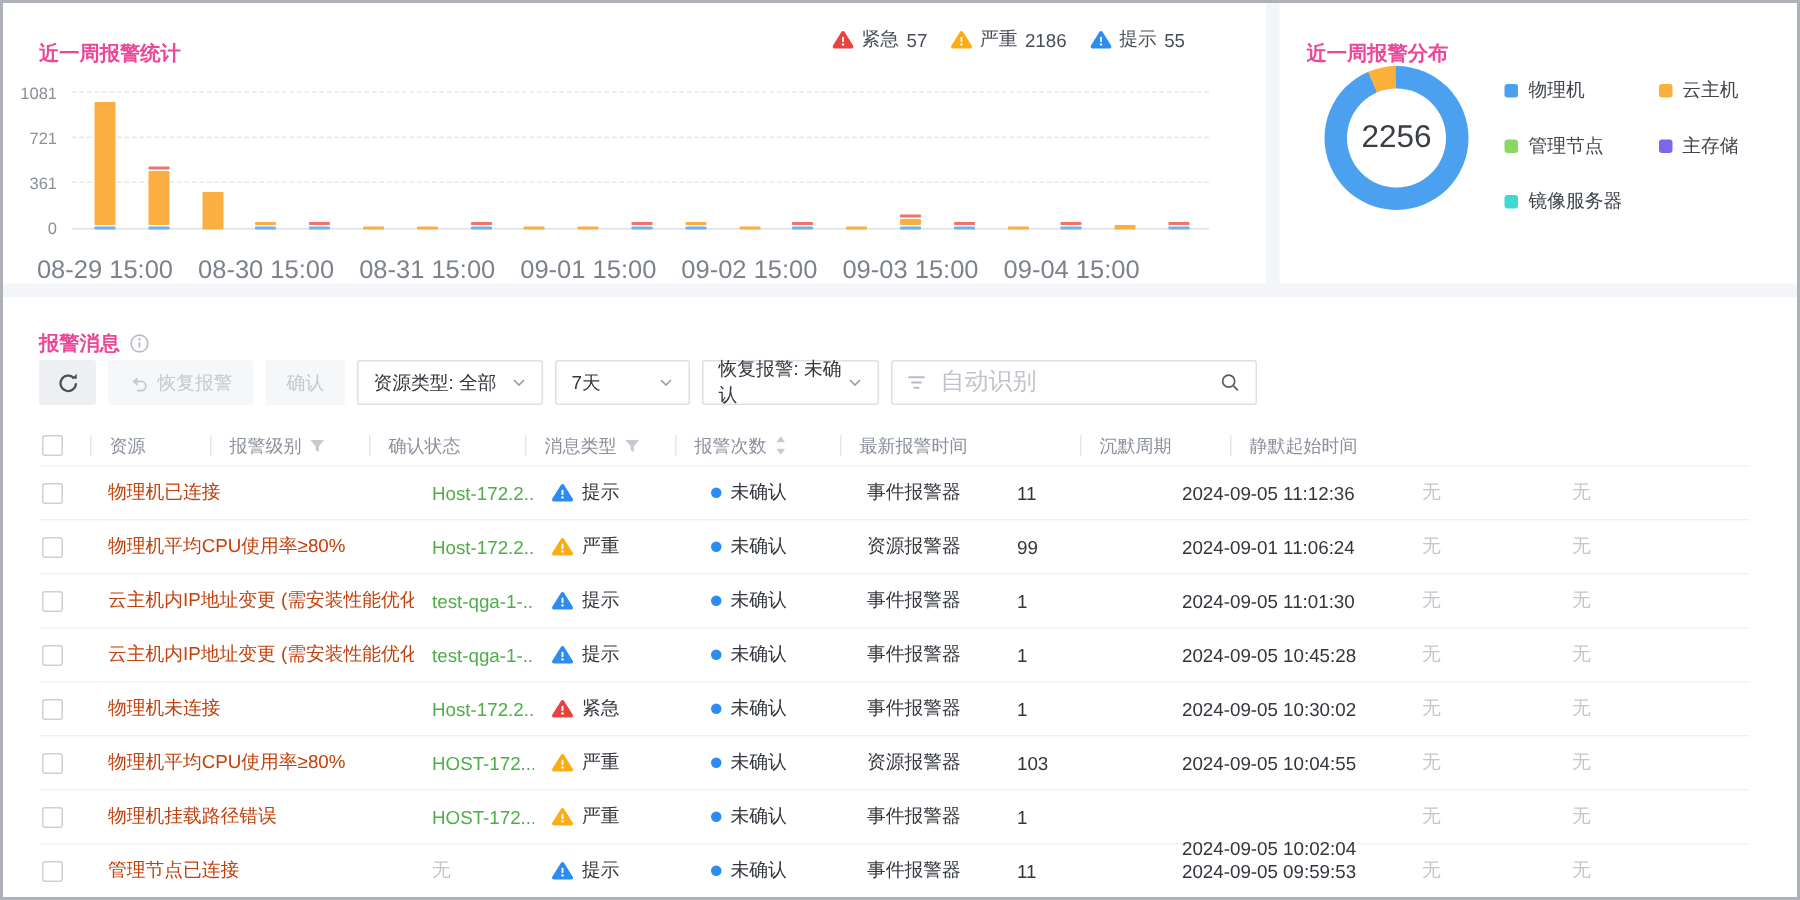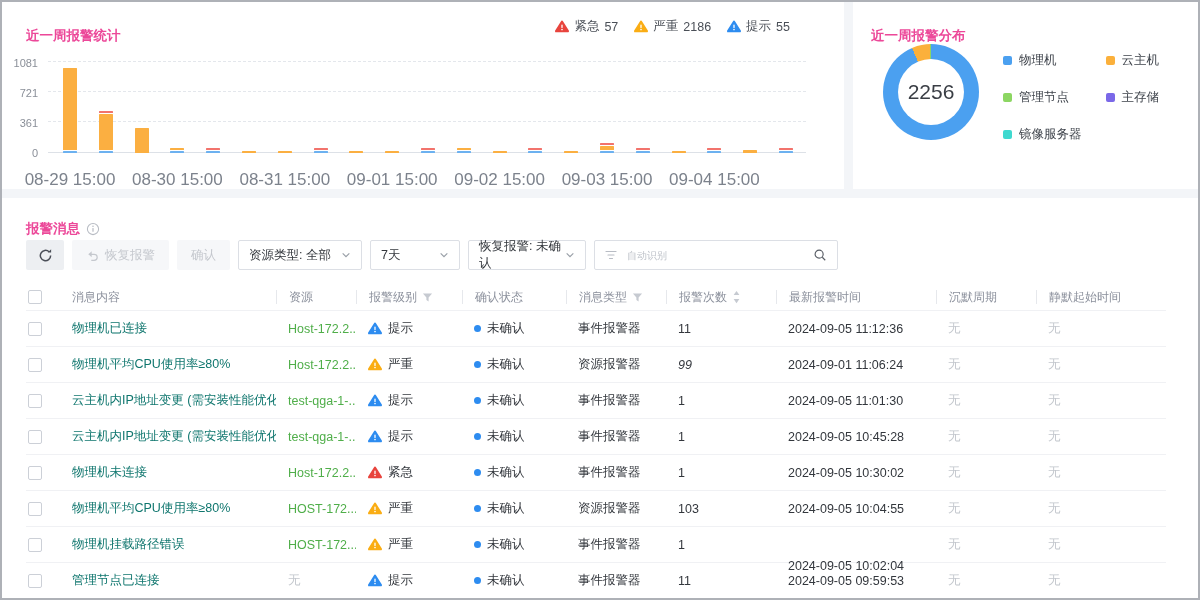--- a/index.html
+++ b/index.html
@@ -39,33 +39,33 @@
   #alerts-title-row .panel-title{position:static;}
   #toolbar{position:absolute;left:24px;top:42px;display:flex;gap:8px;align-items:center;}
   .btn{height:30px;border:none;border-radius:2px;font-size:12.5px;display:flex;align-items:center;justify-content:center;gap:6px;font-family:inherit;cursor:pointer;}
   #refresh-btn{width:38px;background:#edeff2;color:#4a4e57;}
   .btn.disabled{background:#f6f7f9;color:#c5c8ce;cursor:default;padding:0 14px;}
   .select{height:30px;border:1px solid #dcdfe5;border-radius:2px;background:#fff;display:flex;align-items:center;justify-content:space-between;padding:0 10px;font-size:12.5px;color:#33373d;cursor:pointer;}
   #resource-type-select{width:124px;}
   #period-select{width:90px;}
   #ack-select{width:118px;}
   #search-box{width:244px;height:30px;border:1px solid #dcdfe5;border-radius:2px;background:#fff;display:flex;align-items:center;padding:0 10px;gap:8px;}
-  #search-box input{flex:1;border:none;outline:none;font-size:10px;color:#0f766e;font-family:inherit;min-width:0;}
+  #search-box input{flex:1;border:none;outline:none;font-size:16px;color:#0f766e;font-family:inherit;min-width:0;}
   #search-box input::placeholder{color:#bfc3ca;}
   
   #thead{position:absolute;left:24px;top:86px;width:1140px;height:26px;display:flex;align-items:center;}
   .th{display:flex;align-items:center;gap:5px;font-size:12px;color:#8b909c;padding-left:12px;height:14px;}
   .th.sep{border-left:1px solid #e6e8ec;}
   .th:first-child{padding-left:2px;}
   #tbody{position:absolute;left:24px;top:112px;width:1140px;}
   .tr{display:flex;align-items:center;height:36px;border-top:1px solid #f0f1f4;}
   .td{padding-left:12px;font-size:12.5px;color:#33373d;display:flex;align-items:center;gap:6px;overflow:hidden;white-space:nowrap;}
   .td:first-child{padding-left:2px;}
   .checkbox{width:14px;height:14px;border:1px solid #ccd0d7;border-radius:2px;background:#fff;flex:none;cursor:pointer;}
-  .link{color:#0f766e;cursor:pointer;}
+  .link{color:#c2410c;cursor:pointer;}
   .green{color:#4fae49;cursor:pointer;}
   .muted{color:#c3c7cd;}
   .dot{width:7px;height:7px;border-radius:50%;background:#2d8cf0;flex:none;}
   .icon-btn{display:inline-flex;cursor:pointer;}
 </style>
 </head>
 <body>
 
 <div id="screen">
 
@@ -306,23 +306,20 @@
               <line x1="10.6" y1="10.6" x2="14" y2="14" stroke="#565b63" stroke-width="1.3"></line>
             </svg>
           </span>
       </div>
     </div>
 
     <div id="thead">
         <div class="th" style="width: 34px;">
           <span class="checkbox"></span>
         </div>
-        <div class="th" style="width: 216px;">
-          <span>消息内容</span>
-        </div>
         <div class="th sep" style="width: 80px;">
           <span>资源</span>
         </div>
         <div class="th sep" style="width: 106px;">
           <span>报警级别</span>
           <span class="icon-btn">
             <svg width="11" height="11" viewBox="0 0 12 12">
               <path d="M1 1.5h10L7.2 6v4.4L4.8 8.8V6Z" fill="#c6cad1"></path>
             </svg>
           </span>
@@ -418,21 +415,21 @@
             </span>
             <span>严重</span>
           </div>
           <div class="td" style="width: 104px;">
             <span class="dot"></span>
             <span>未确认</span>
           </div>
           <div class="td" style="width: 100px;">
             <span>资源报警器</span>
           </div>
-          <div class="td" style="width: 110px; font-style: italic;">
+          <div class="td" style="width: 110px;">
             <span>99</span>
           </div>
           <div class="td" style="width: 160px;">
             <span>2024-09-01 11:06:24</span>
           </div>
           <div class="td" style="width: 100px;">
             <span class="muted">无</span>
           </div>
           <div class="td" style="width: 130px;">
             <span class="muted">无</span>

